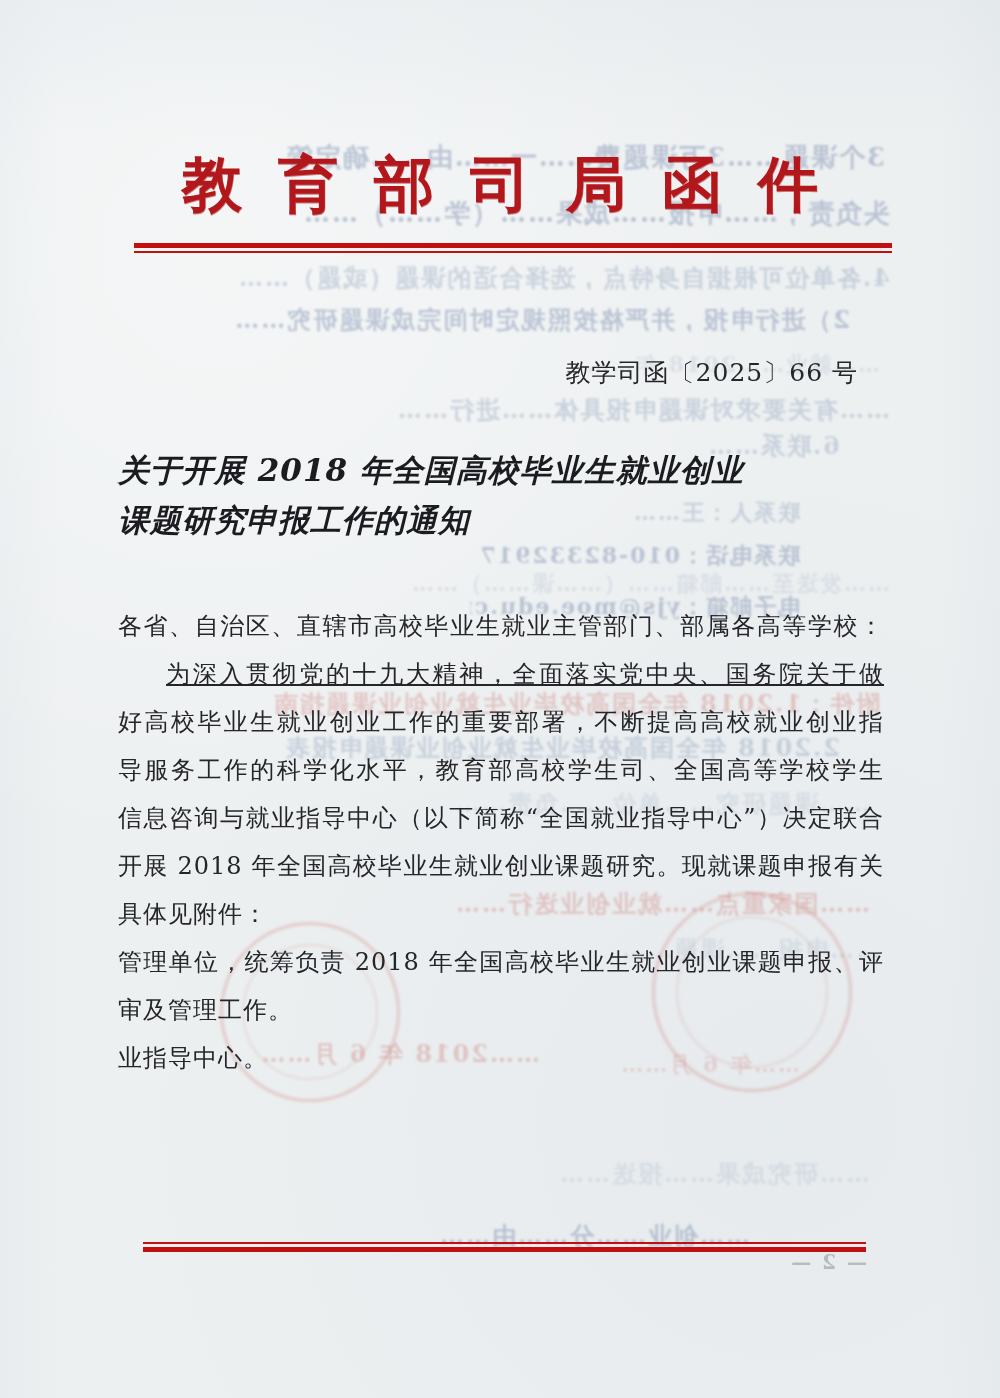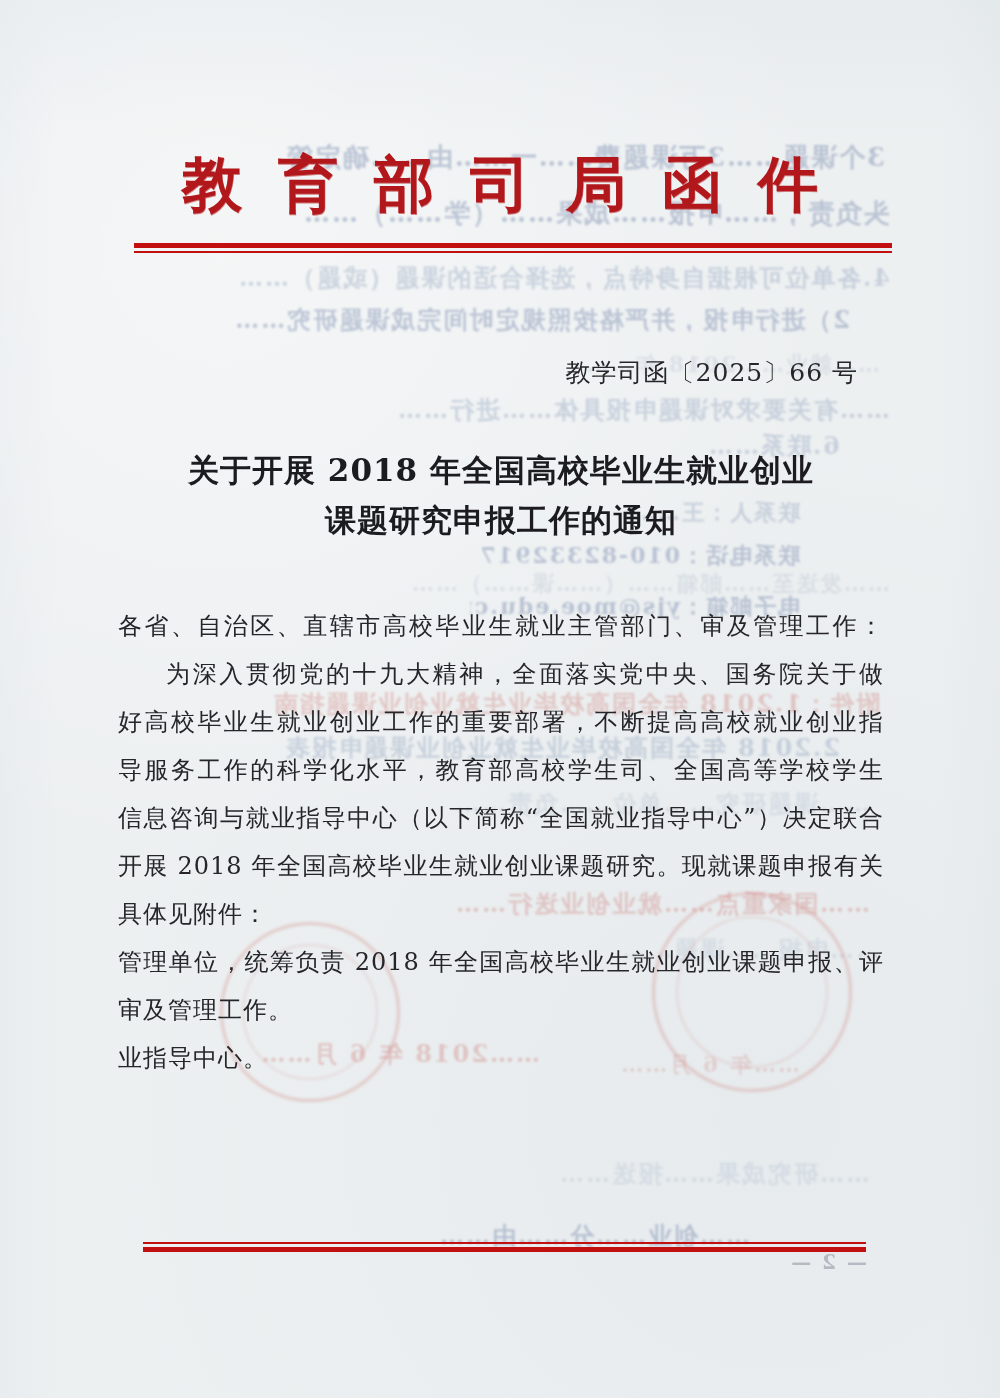--- a/index.html
+++ b/index.html
@@ -60,38 +60,39 @@
   .rule-bot-thin    { top:1242px; left:143px; width:723px; height:2px; }
   .rule-bot-thick   { top:1247px; left:143px; width:723px; height:5px; }
 
   .doc-number {
     position:absolute; top:356px; right:142px;
     font-size:25px; color:#26262a; letter-spacing:1px;
   }
 
   .doc-title {
     position:absolute; left:118px; width:766px;
-    text-align:center; font-weight:bold;
+    text-align:left; font-weight:bold;
     font-size:31px; line-height:40px; color:#1c1c20;
     letter-spacing:1px;
+    font-style:italic;
   }
   .doc-title.l1 { top:450px; }
   .doc-title.l2 { top:500px; }
 
   .body-text {
     position:absolute; top:602px; left:118px; width:766px;
     font-size:24px; color:#26262a;
   }
   .body-line {
     height:48px; line-height:48px;
     text-align:justify; text-align-last:justify;
     letter-spacing:1px;
     white-space:nowrap;
   }
-  .body-line.indent { text-indent:2em; }
+  .body-line.indent { text-indent:2em;text-decoration:underline; }
   .body-line.para-end { text-align:left; text-align-last:left; }
 </style>
 </head>
 <body>
 
 <div class="page">
 
   <div>
     <div class="bleed blue-dk" style="top:140px; left:140px; width:745px; font-size:26px;">3个课题……3万课题费……一……由……确定管</div>
     <div class="bleed blue-dk" style="top:196px; left:140px; width:750px; font-size:26px;">头负责，……申报……成果……（学……）……</div>
@@ -124,21 +125,21 @@
   <div class="letterhead">教育部司局函件</div>
   <div class="rule rule-top-thick"></div>
   <div class="rule rule-top-thin"></div>
 
   <div class="doc-number">教学司函〔2025〕66 号</div>
 
   <div class="doc-title l1">关于开展 2018 年全国高校毕业生就业创业</div>
   <div class="doc-title l2">课题研究申报工作的通知</div>
 
   <div class="body-text">
-    <div class="body-line">各省、自治区、直辖市高校毕业生就业主管部门、审及管理工作：</div>
+    <div class="body-line">各省、自治区、直辖市高校毕业生就业主管部门、部属各高等学校：</div>
     <div class="body-line indent">为深入贯彻党的十九大精神，全面落实党中央、国务院关于做</div>
     <div class="body-line">好高校毕业生就业创业工作的重要部署，不断提高高校就业创业指</div>
     <div class="body-line">导服务工作的科学化水平，教育部高校学生司、全国高等学校学生</div>
     <div class="body-line">信息咨询与就业指导中心（以下简称“全国就业指导中心”）决定联合</div>
     <div class="body-line">开展 2018 年全国高校毕业生就业创业课题研究。现就课题申报有关</div>
     <div class="body-line para-end">具体见附件：</div>
     <div class="body-line">管理单位，统筹负责 2018 年全国高校毕业生就业创业课题申报、评</div>
     <div class="body-line para-end">审及管理工作。</div>
     <div class="body-line para-end">业指导中心。</div>
   </div>

